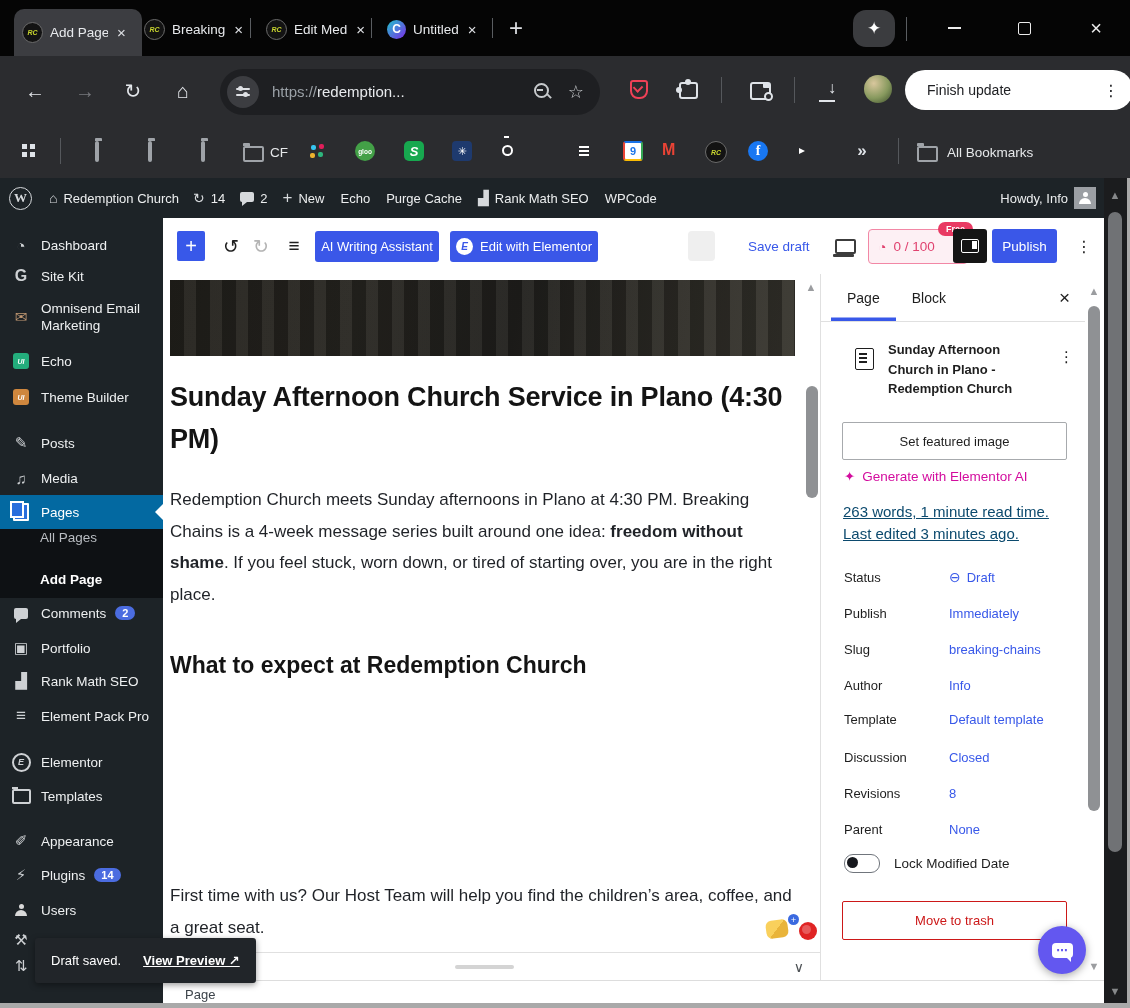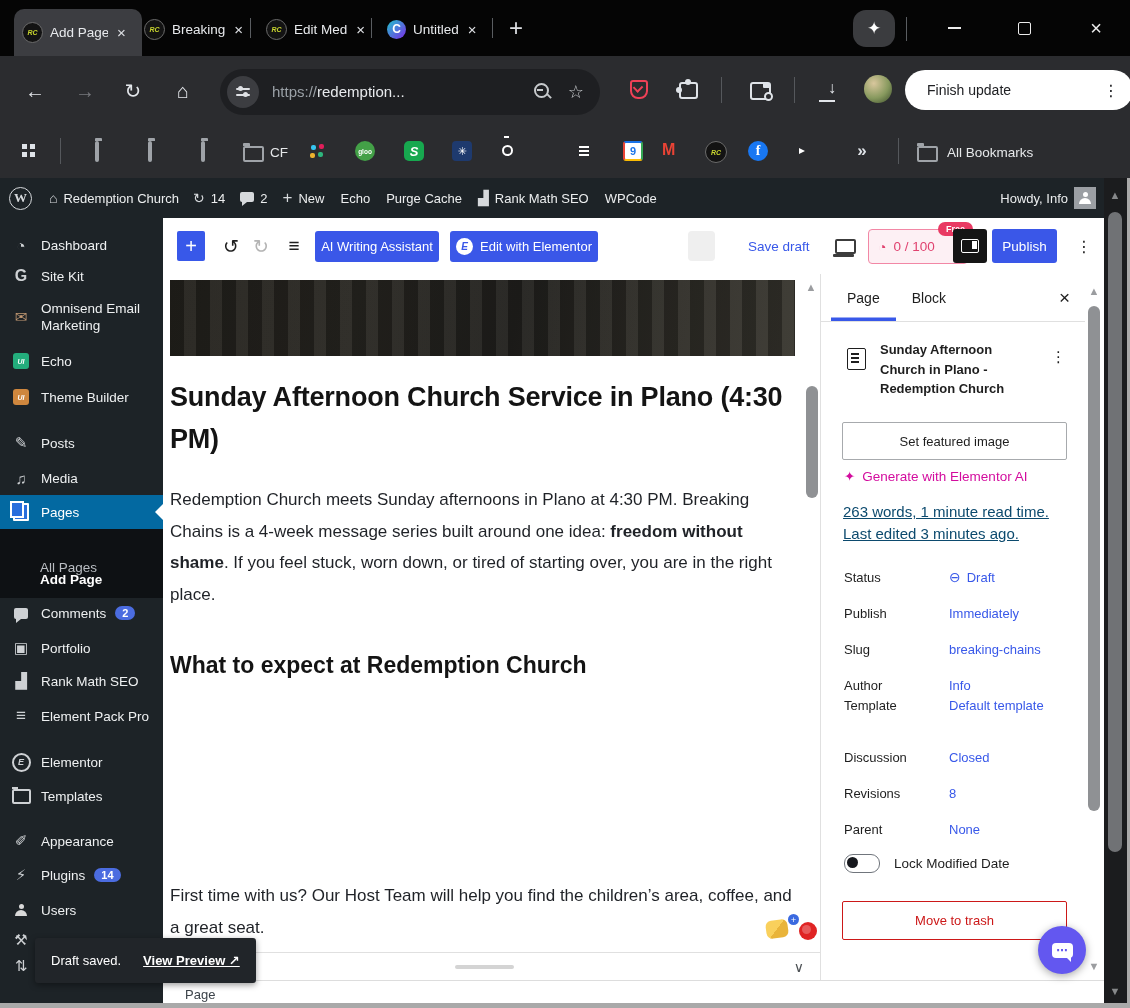--- a/index.html
+++ b/index.html
@@ -384,21 +384,21 @@
       <span class="sb-icon">♫</span>
       <span class="sb-label">Media</span>
     </div>
     <div class="sb-item sb-active abs" style="top:277px;height:34px;">
       <span class="sb-icon">
           <i class="pages-ic"></i>
         </span>
       <span class="sb-label">Pages</span>
       <i class="notch"></i>
     </div>
-    <div class="sb-sub abs" style="top:335px;width:163px;">All Pages</div>
+    <div class="sb-sub abs" style="top:305px;width:163px;">All Pages</div>
     <div class="sb-sub cur abs" style="top:347px;width:163px;">Add Page</div>
     <div class="sb-item abs" style="top:379px;">
       <span class="sb-icon">
           <i class="bub-ic"></i>
         </span>
       <span class="sb-label">Comments</span>
       <span class="badge">2</span>
     </div>
     <div class="sb-item abs" style="top:414px;">
       <span class="sb-icon">▣</span>
@@ -501,21 +501,21 @@
         <span class="chev" style="margin-left:auto;margin-right:16px;">∨</span>
       </div>
     </div>
 
     <div class="panel abs" style="left:657px;top:56px;width:265px;height:706px;">
       <div class="ptabs rr" style="height:47px;">
         <span class="ptab on" style="margin-left:10px;">Page</span>
         <span class="ptab">Block</span>
         <span class="pclose" style="margin-left:auto;margin-right:16px;">×</span>
       </div>
-      <div class="abs rr" style="left:0;top:66px;width:265px;align-items:flex-start;">
+      <div class="abs rr" style="left:8px;top:66px;width:265px;align-items:flex-start;">
         <i class="doc-icon" style="margin:8px 0 0 26px;"></i>
         <span class="ptitle" style="margin-left:14px;width:150px;">Sunday Afternoon Church in Plano - Redemption Church</span>
         <span class="pdots" style="margin-left:auto;margin-right:20px;margin-top:8px;">⋮</span>
       </div>
       <button class="outbtn abs cc" style="left:21px;top:148px;width:225px;height:38px;">
         <span>Set featured image</span>
       </button>
       <div class="genai abs rr" style="left:23px;top:194px;gap:7px;">
         <span>✦</span>
         <span>Generate with Elementor AI</span>
@@ -535,21 +535,21 @@
         <span class="prow-v">Immediately</span>
       </div>
       <div class="abs rr" style="left:23px;top:357px;width:225px;height:36px;">
         <span class="prow-l" style="width:105px;">Slug</span>
         <span class="prow-v">breaking-chains</span>
       </div>
       <div class="abs rr" style="left:23px;top:393px;width:225px;height:36px;">
         <span class="prow-l" style="width:105px;">Author</span>
         <span class="prow-v">Info</span>
       </div>
-      <div class="abs rr" style="left:23px;top:413px;width:225px;height:36px;">
+      <div class="abs rr" style="left:23px;top:427px;width:225px;height:36px;">
         <span class="prow-l" style="width:105px;">Template</span>
         <span class="prow-v">Default template</span>
       </div>
       <div class="abs rr" style="left:23px;top:465px;width:225px;height:36px;">
         <span class="prow-l" style="width:105px;">Discussion</span>
         <span class="prow-v">Closed</span>
       </div>
       <div class="abs rr" style="left:23px;top:501px;width:225px;height:36px;">
         <span class="prow-l" style="width:105px;">Revisions</span>
         <span class="prow-v">8</span>

